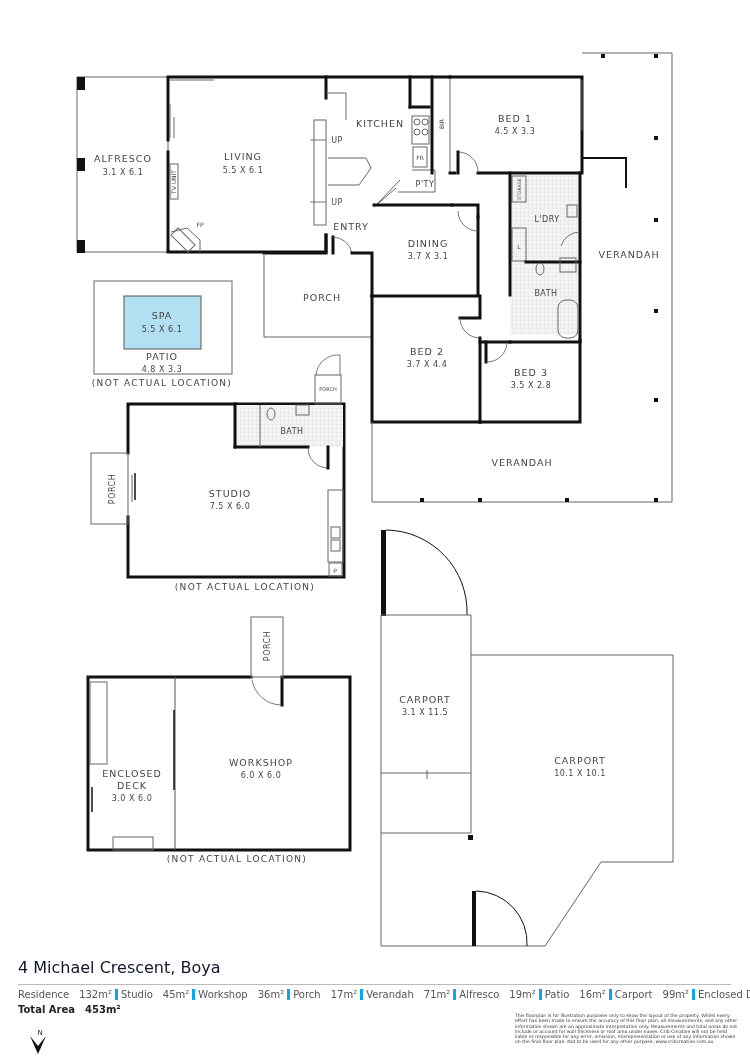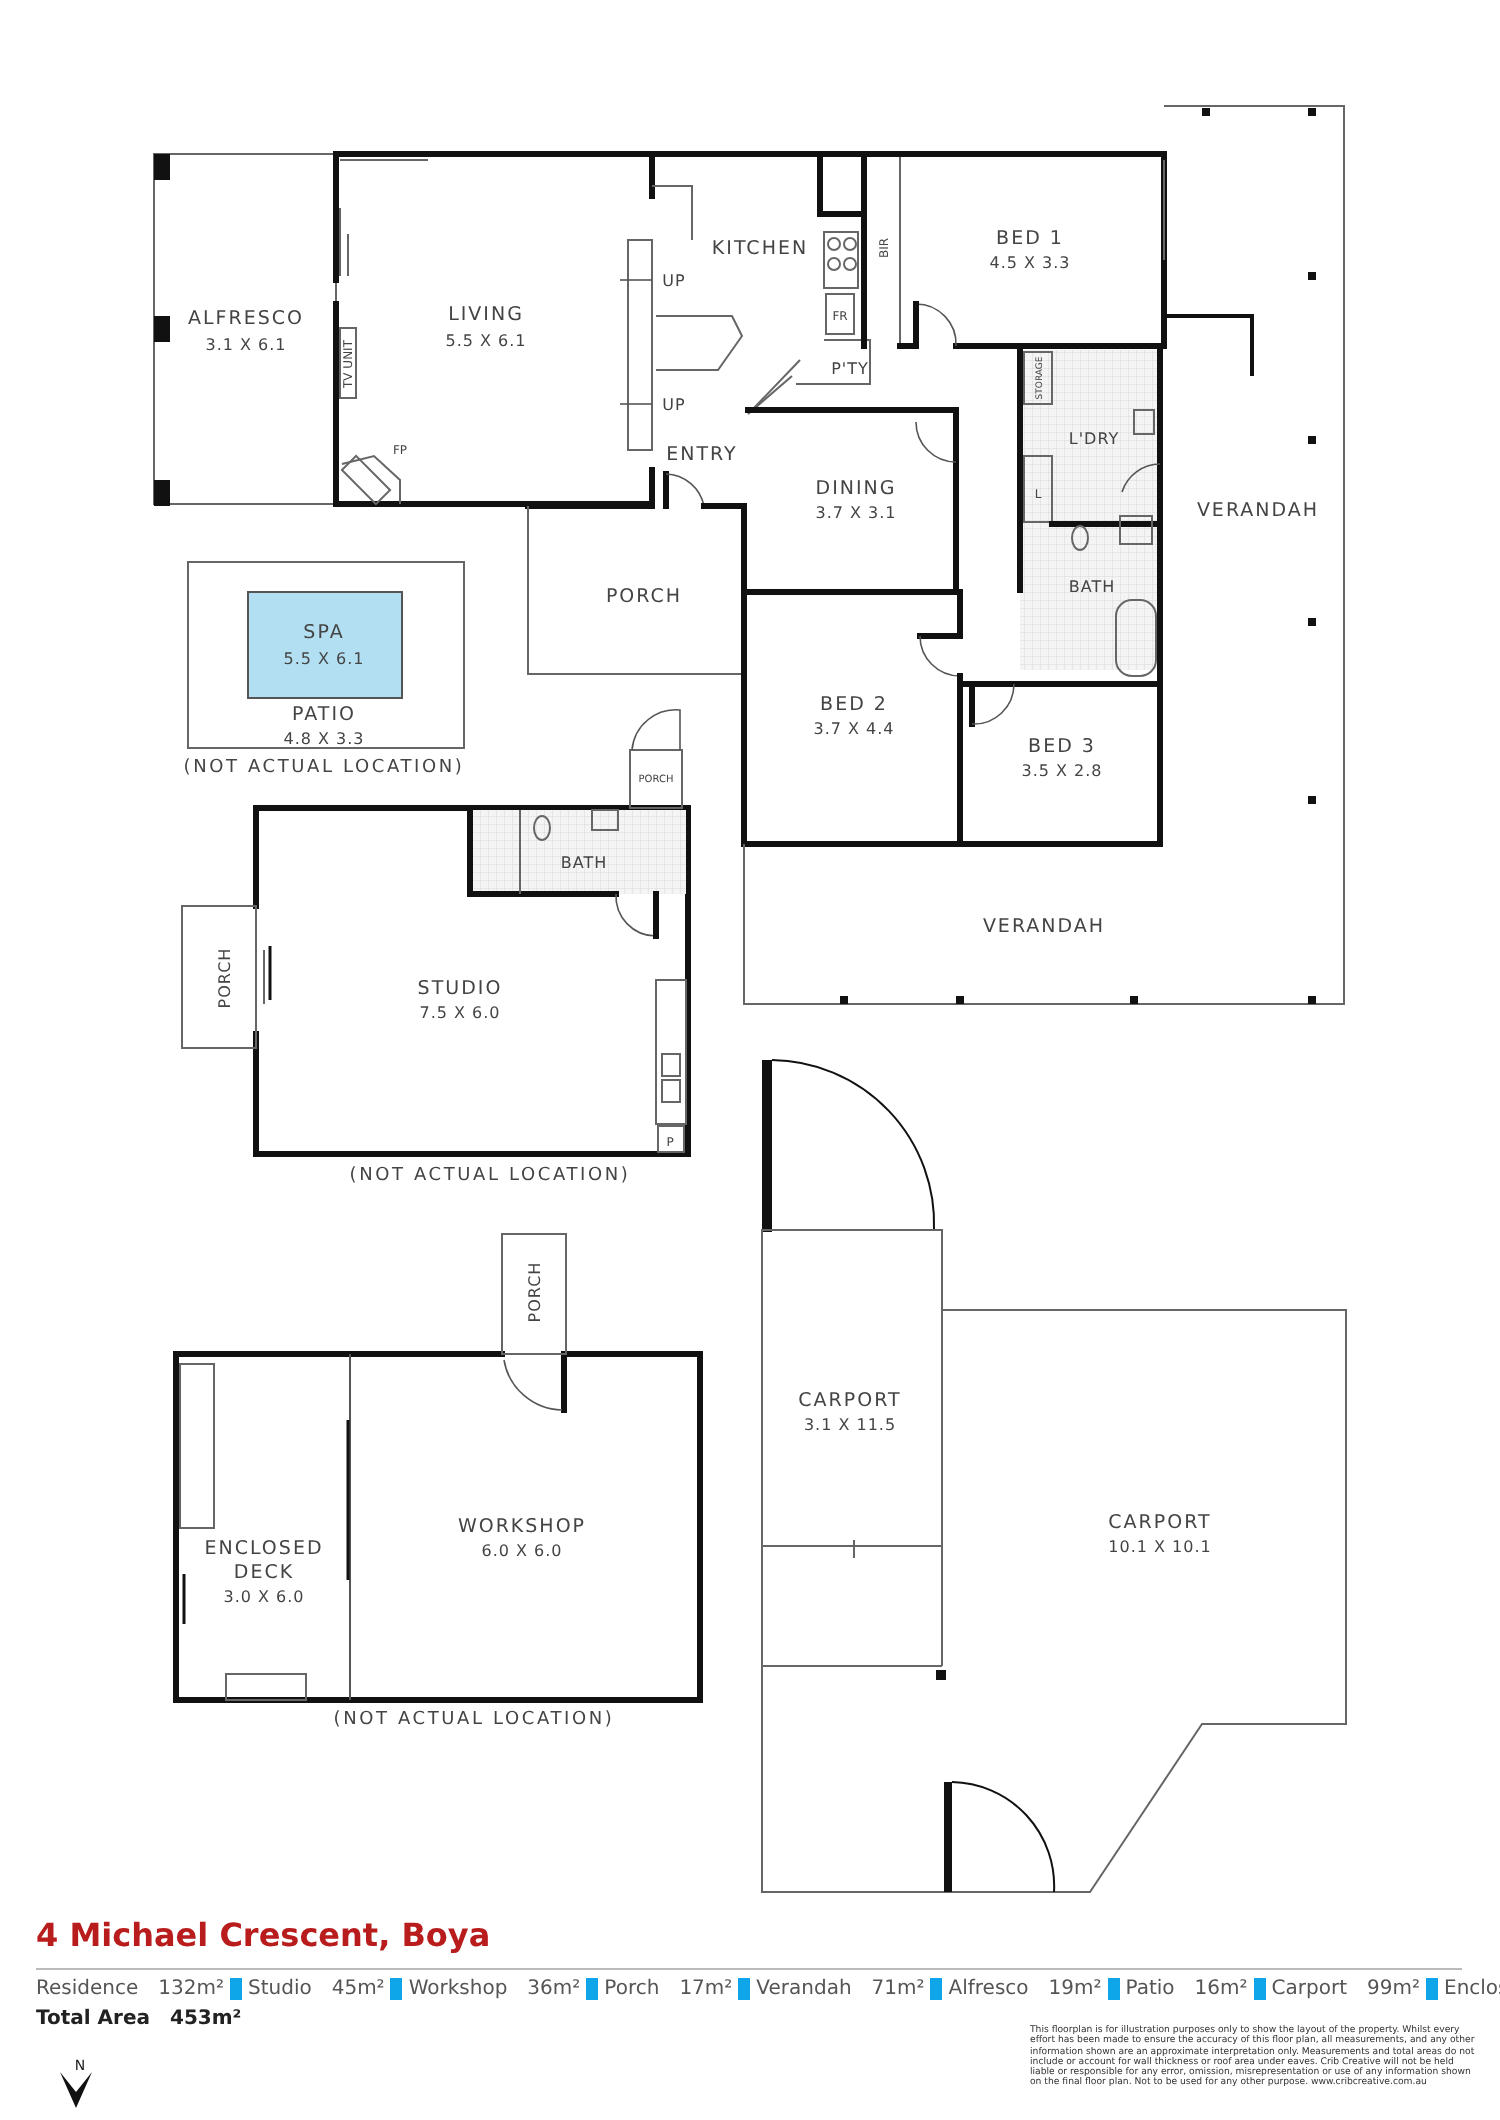--- a/index.html
+++ b/index.html
@@ -7,24 +7,24 @@
   #plan { position:absolute; left:0; top:0; width:750px; height:950px; }
   .lbl { font-family:"DejaVu Sans", sans-serif; font-size:9.5px; letter-spacing:1px; fill:#444; text-anchor:middle; }
   .lbl-sm { font-family:"DejaVu Sans", sans-serif; font-size:8px; letter-spacing:0.5px; fill:#444; text-anchor:middle; }
   .lbl-xs { font-family:"DejaVu Sans", sans-serif; font-size:6px; fill:#444; text-anchor:middle; }
   .note { font-family:"DejaVu Sans", sans-serif; font-size:9px; letter-spacing:1.3px; fill:#444; text-anchor:middle; }
   .wall { stroke:#111; stroke-width:3; fill:none; stroke-linecap:square; }
   .thin { stroke:#666; stroke-width:1; fill:none; }
   .door { stroke:#555; stroke-width:0.8; fill:none; }
   .post { fill:#111; }
   .tile { fill:url(#tiles); }
-  .address { position:absolute; left:18px; top:958px; font-family:"DejaVu Sans", sans-serif; font-weight:bold; font-size:16px; color:#b91c1c; margin:0; }
+  .address { position:absolute; left:18px; top:958px; font-family:"DejaVu Sans", sans-serif; font-weight:normal; font-size:16px; color:#0f172a; margin:0; }
   .rule { position:absolute; left:18px; top:984px; width:713px; height:1px; background:#bbb; }
   .areas { position:absolute; left:18px; top:989px; font-size:10px; color:#555; white-space:nowrap; display:flex; }
-  .area-item { display:flex; padding-right:3px; margin-right:3px; border-right:6px solid #0ea5e9; }
+  .area-item { display:flex; padding-right:3px; margin-right:3px; border-right:3px solid #0ea5e9; }
   .area-item:last-child { border-right:none; }
   .area-name { margin-right:10px; }
   .total { position:absolute; left:18px; top:1004px; font-size:10px; font-weight:bold; color:#222;text-align:center; }
   .total span:first-child { margin-right:10px; }
   .compass { position:absolute; left:28px; top:1026px; width:22px; height:30px; }
   .disclaimer { position:absolute; left:515px; top:1013px; width:225px; font-size:4.6px; line-height:5.3px; color:#333; margin:0; }
 </style>
 </head>
 <body>
 

